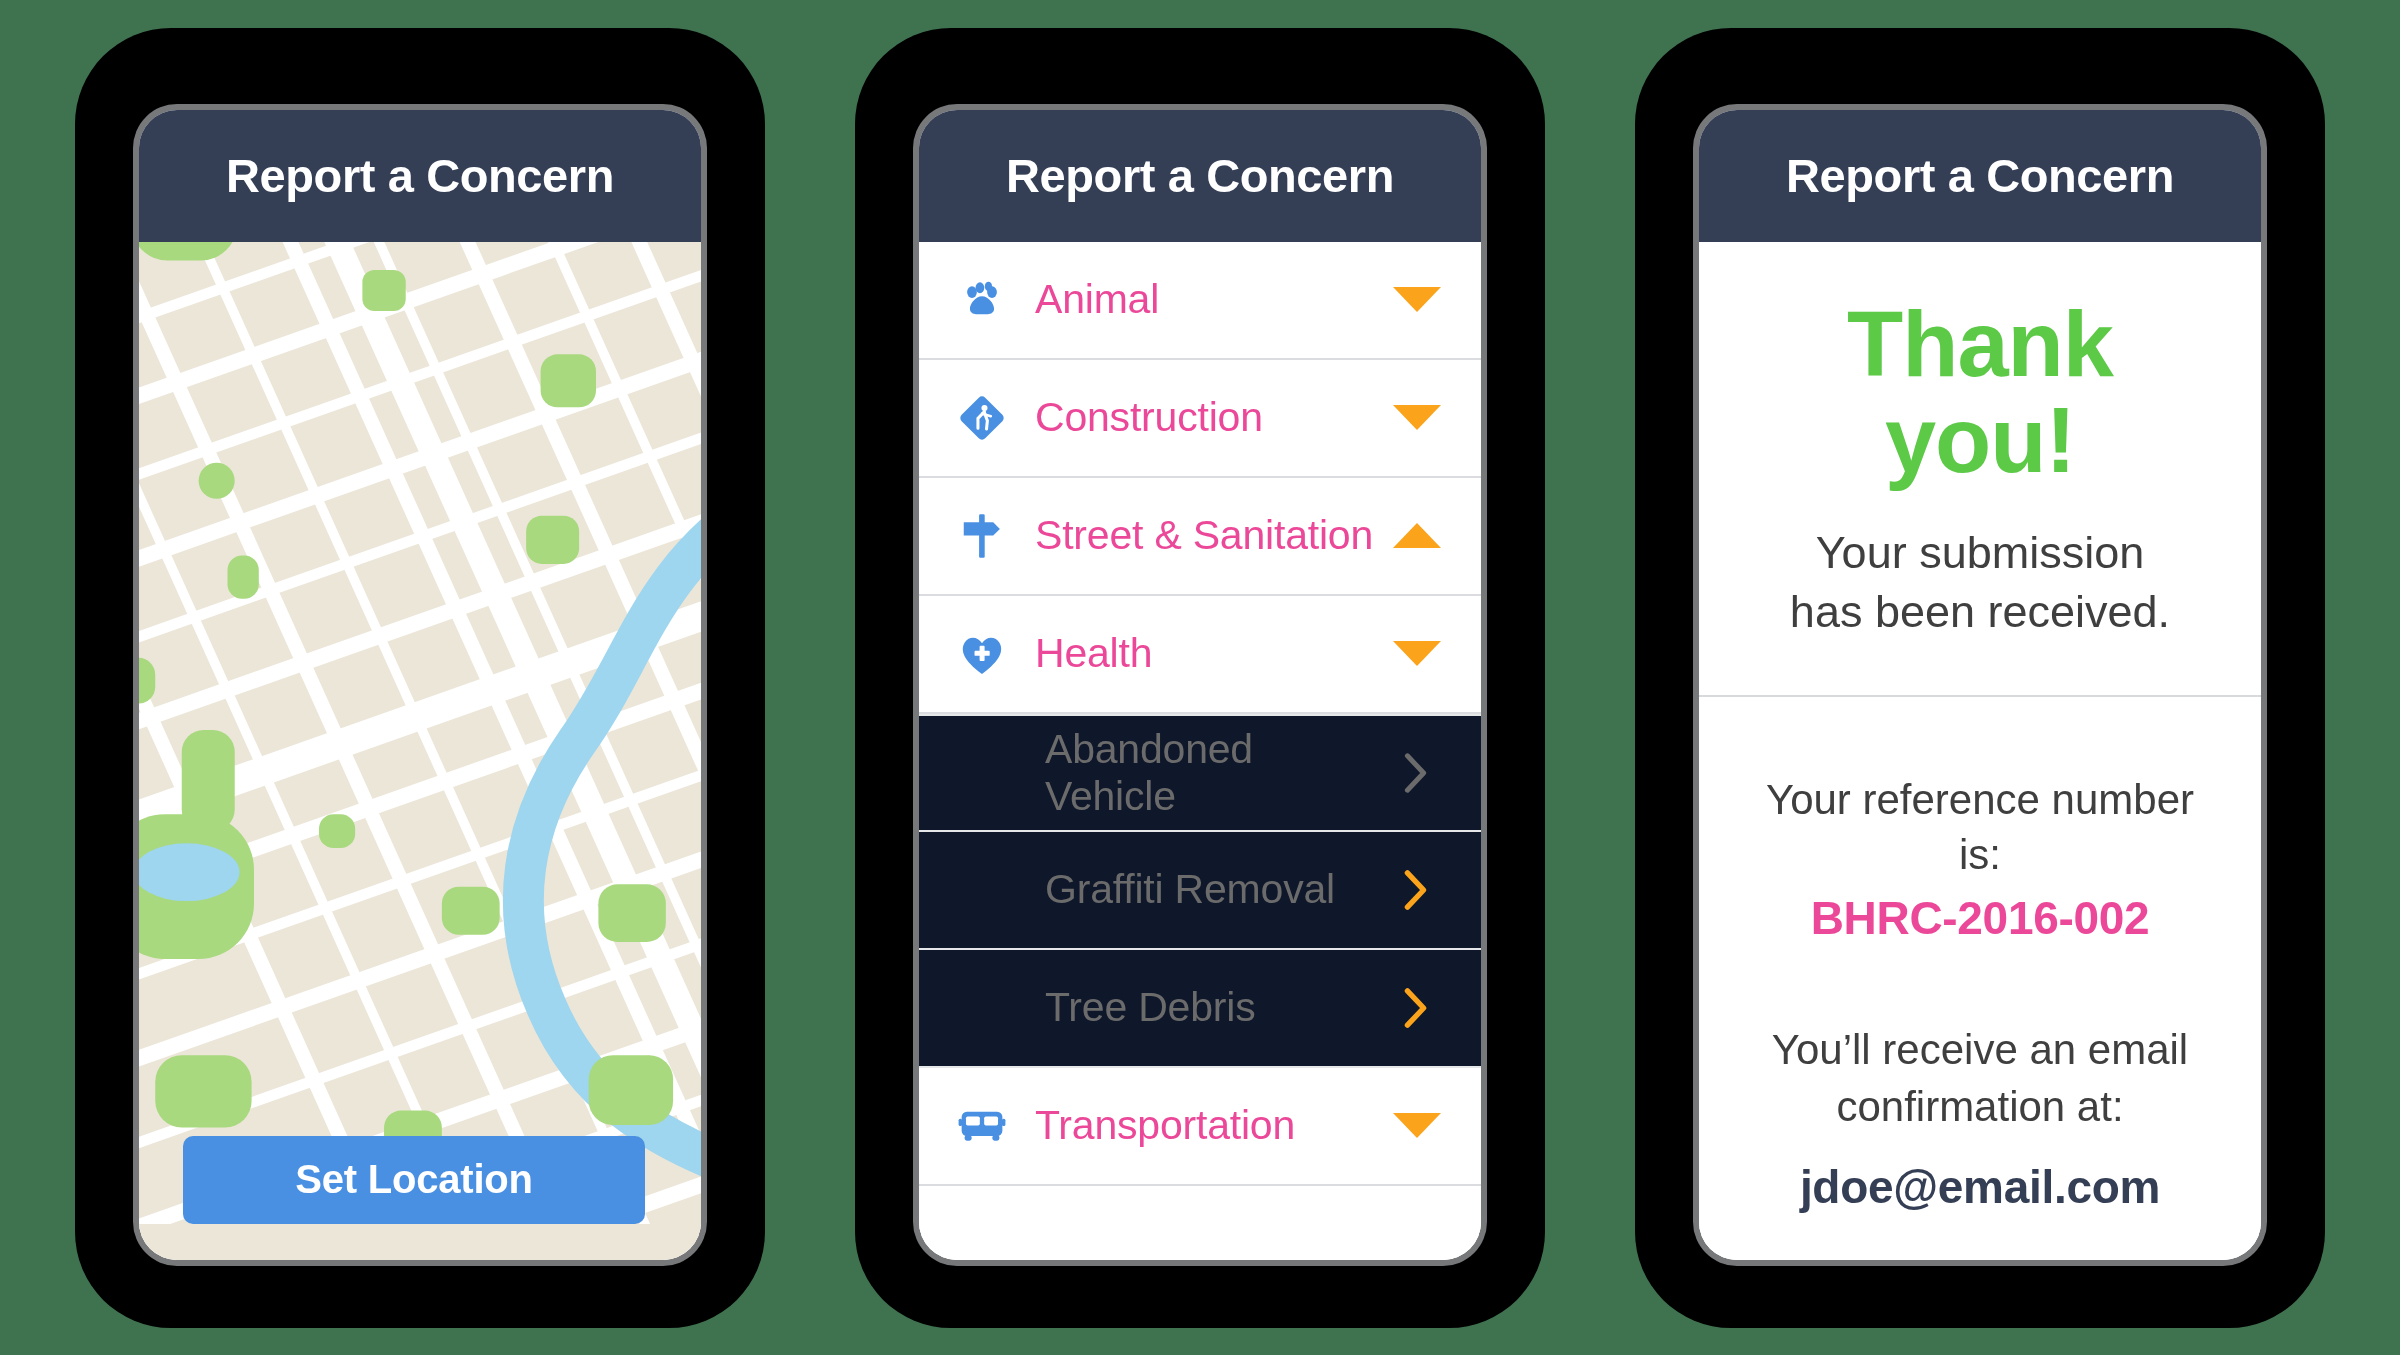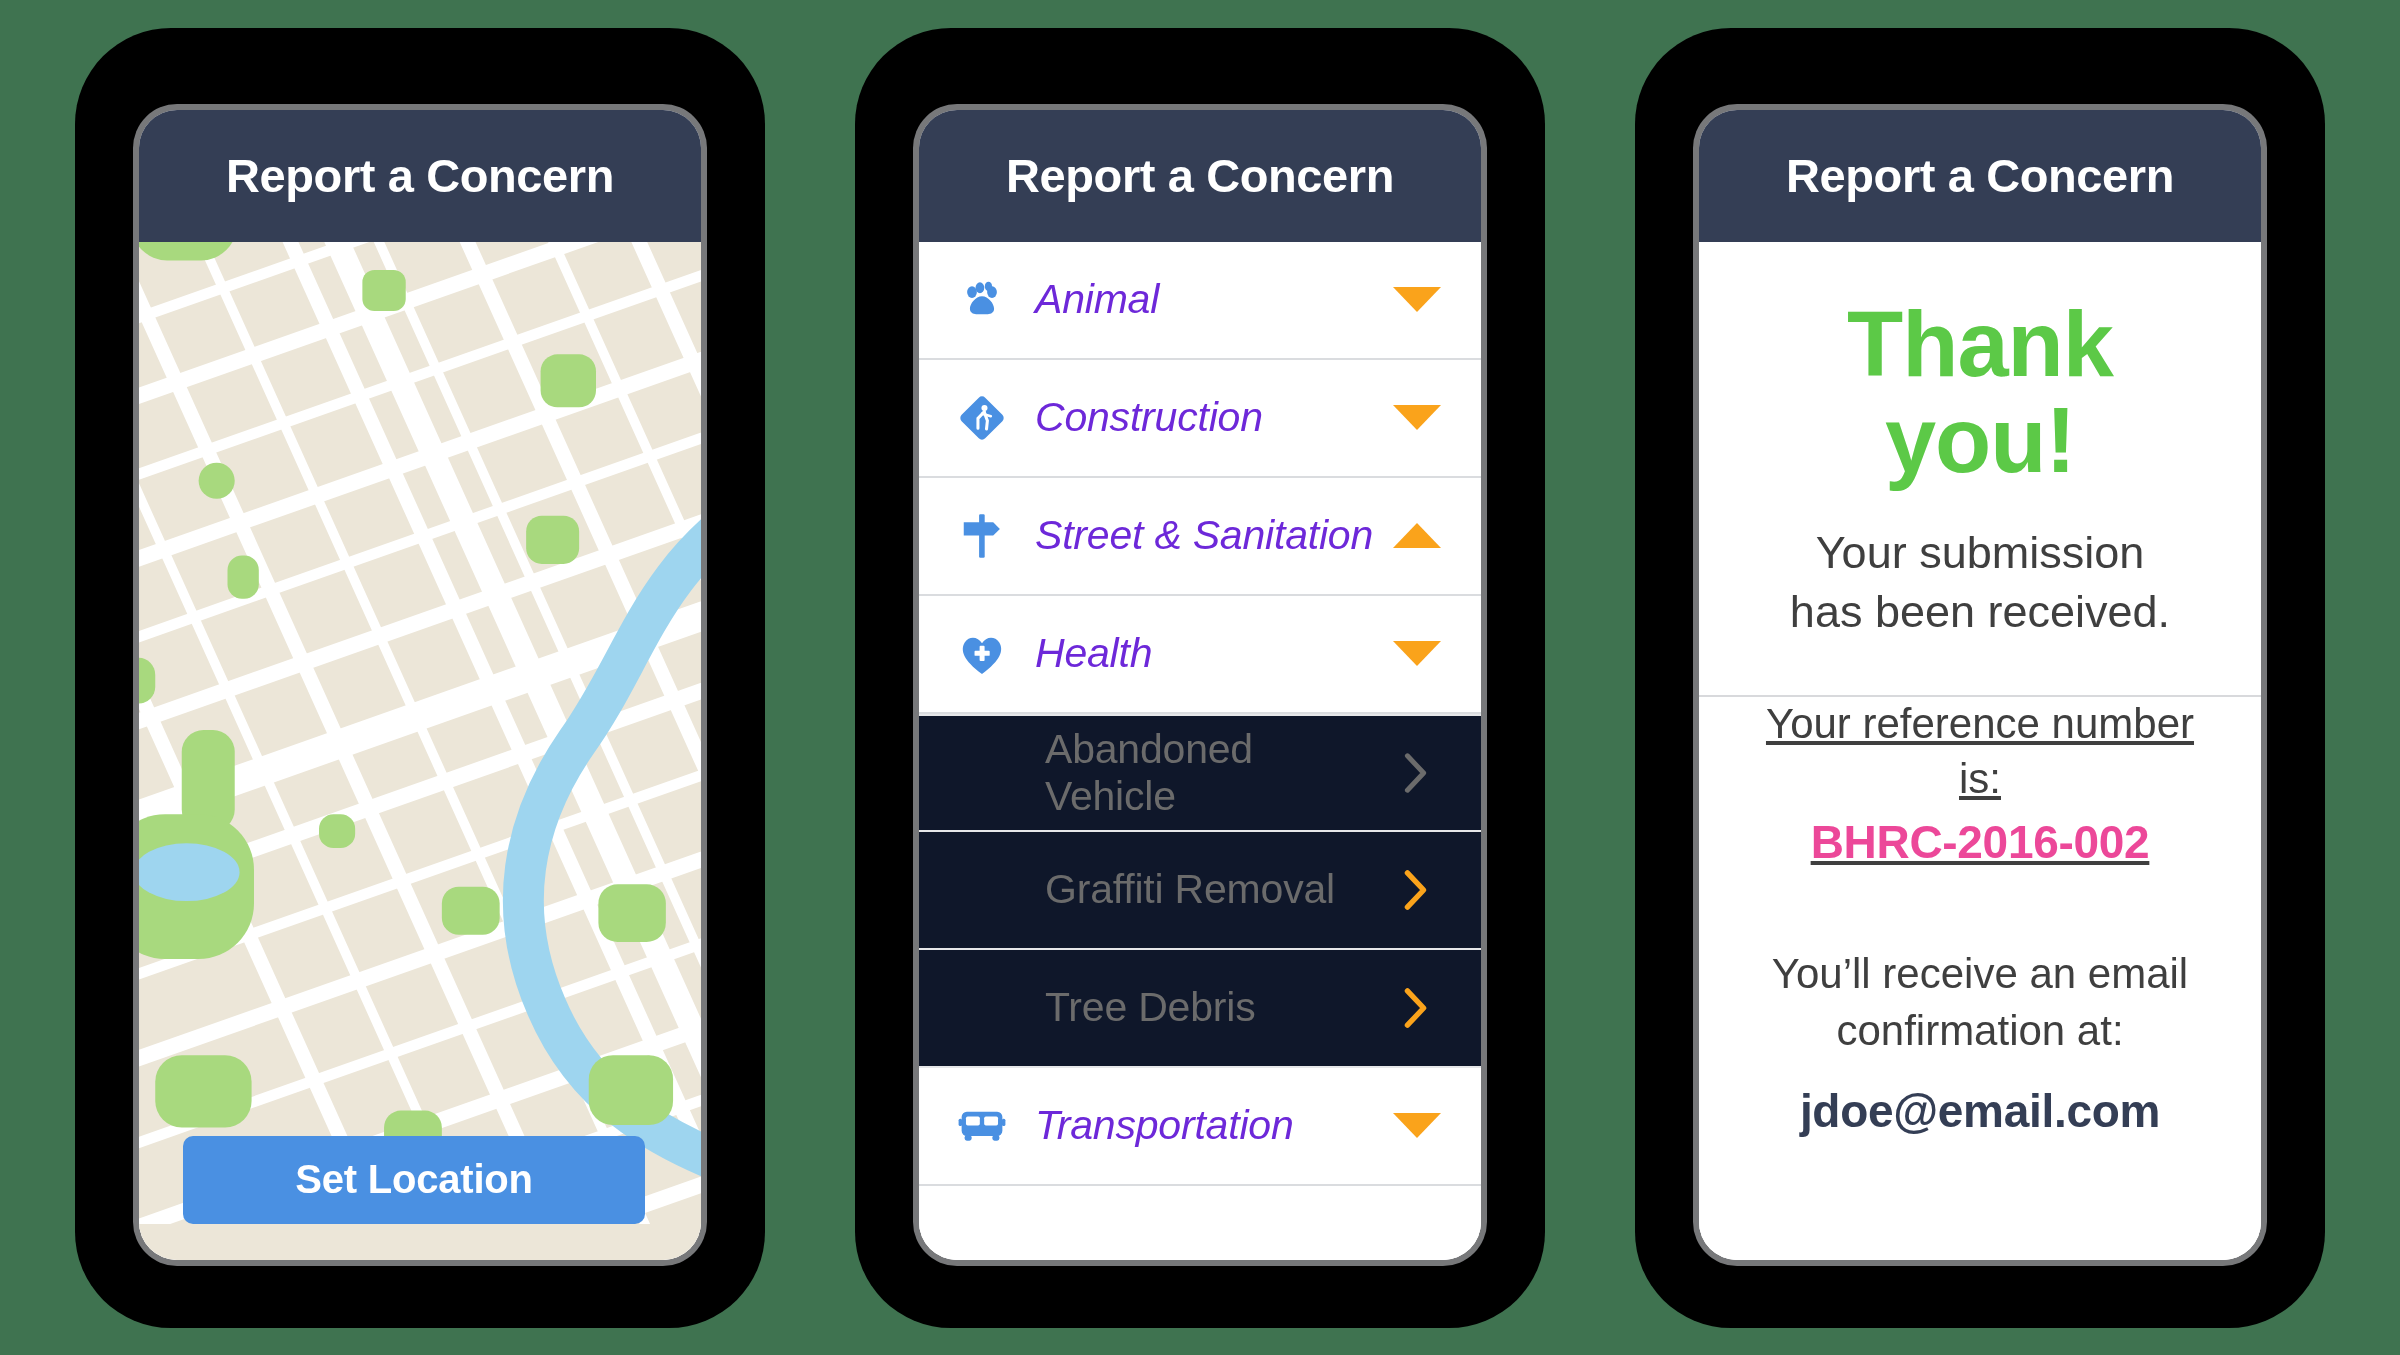--- a/index.html
+++ b/index.html
@@ -90,24 +90,23 @@
     cursor:pointer;
     background:#fff;
   }
   .row .ico{
     width:74px;flex:0 0 74px;
     display:flex;align-items:center;justify-content:center;
   }
   .row .lbl{
     flex:1 1 auto;
     font-size:41px;
-    color:#6d28d9;
+    color:#ec4899;
     padding-left:16px;
     letter-spacing:-0.2px;
-    font-style:italic;
   }
   .row .caret{
     flex:0 0 auto;width:60px;
     display:flex;align-items:center;justify-content:center;
   }
   .subrow{
     height:118px;
     display:flex;align-items:center;
     border-bottom:2px solid #e6e7e9;
     box-sizing:border-box;
@@ -150,21 +149,22 @@
     margin-top:34px;
     font-size:45px;
     color:#3f3f3f;
     line-height:1.32;
   }
   .thanks hr{
     border:none;border-top:2px solid #d8d9dc;
     margin:54px -52px 0 -52px;
   }
   .thanks .ref{
-    font-size:42px;color:#3f3f3f;line-height:1.3;text-decoration:underline;
+    margin-top:76px;
+    font-size:42px;color:#3f3f3f;line-height:1.3;
   }
   .thanks .refnum{
     font-size:46px;color:#ec4899;font-weight:bold;margin-top:6px;letter-spacing:-0.3px;
   }
   .thanks .email{
     margin-top:74px;font-size:42px;color:#3f3f3f;line-height:1.35;
   }
   .thanks .emailaddr{
     font-size:46px;color:#343e55;font-weight:bold;margin-top:20px;letter-spacing:-0.3px;
   }

